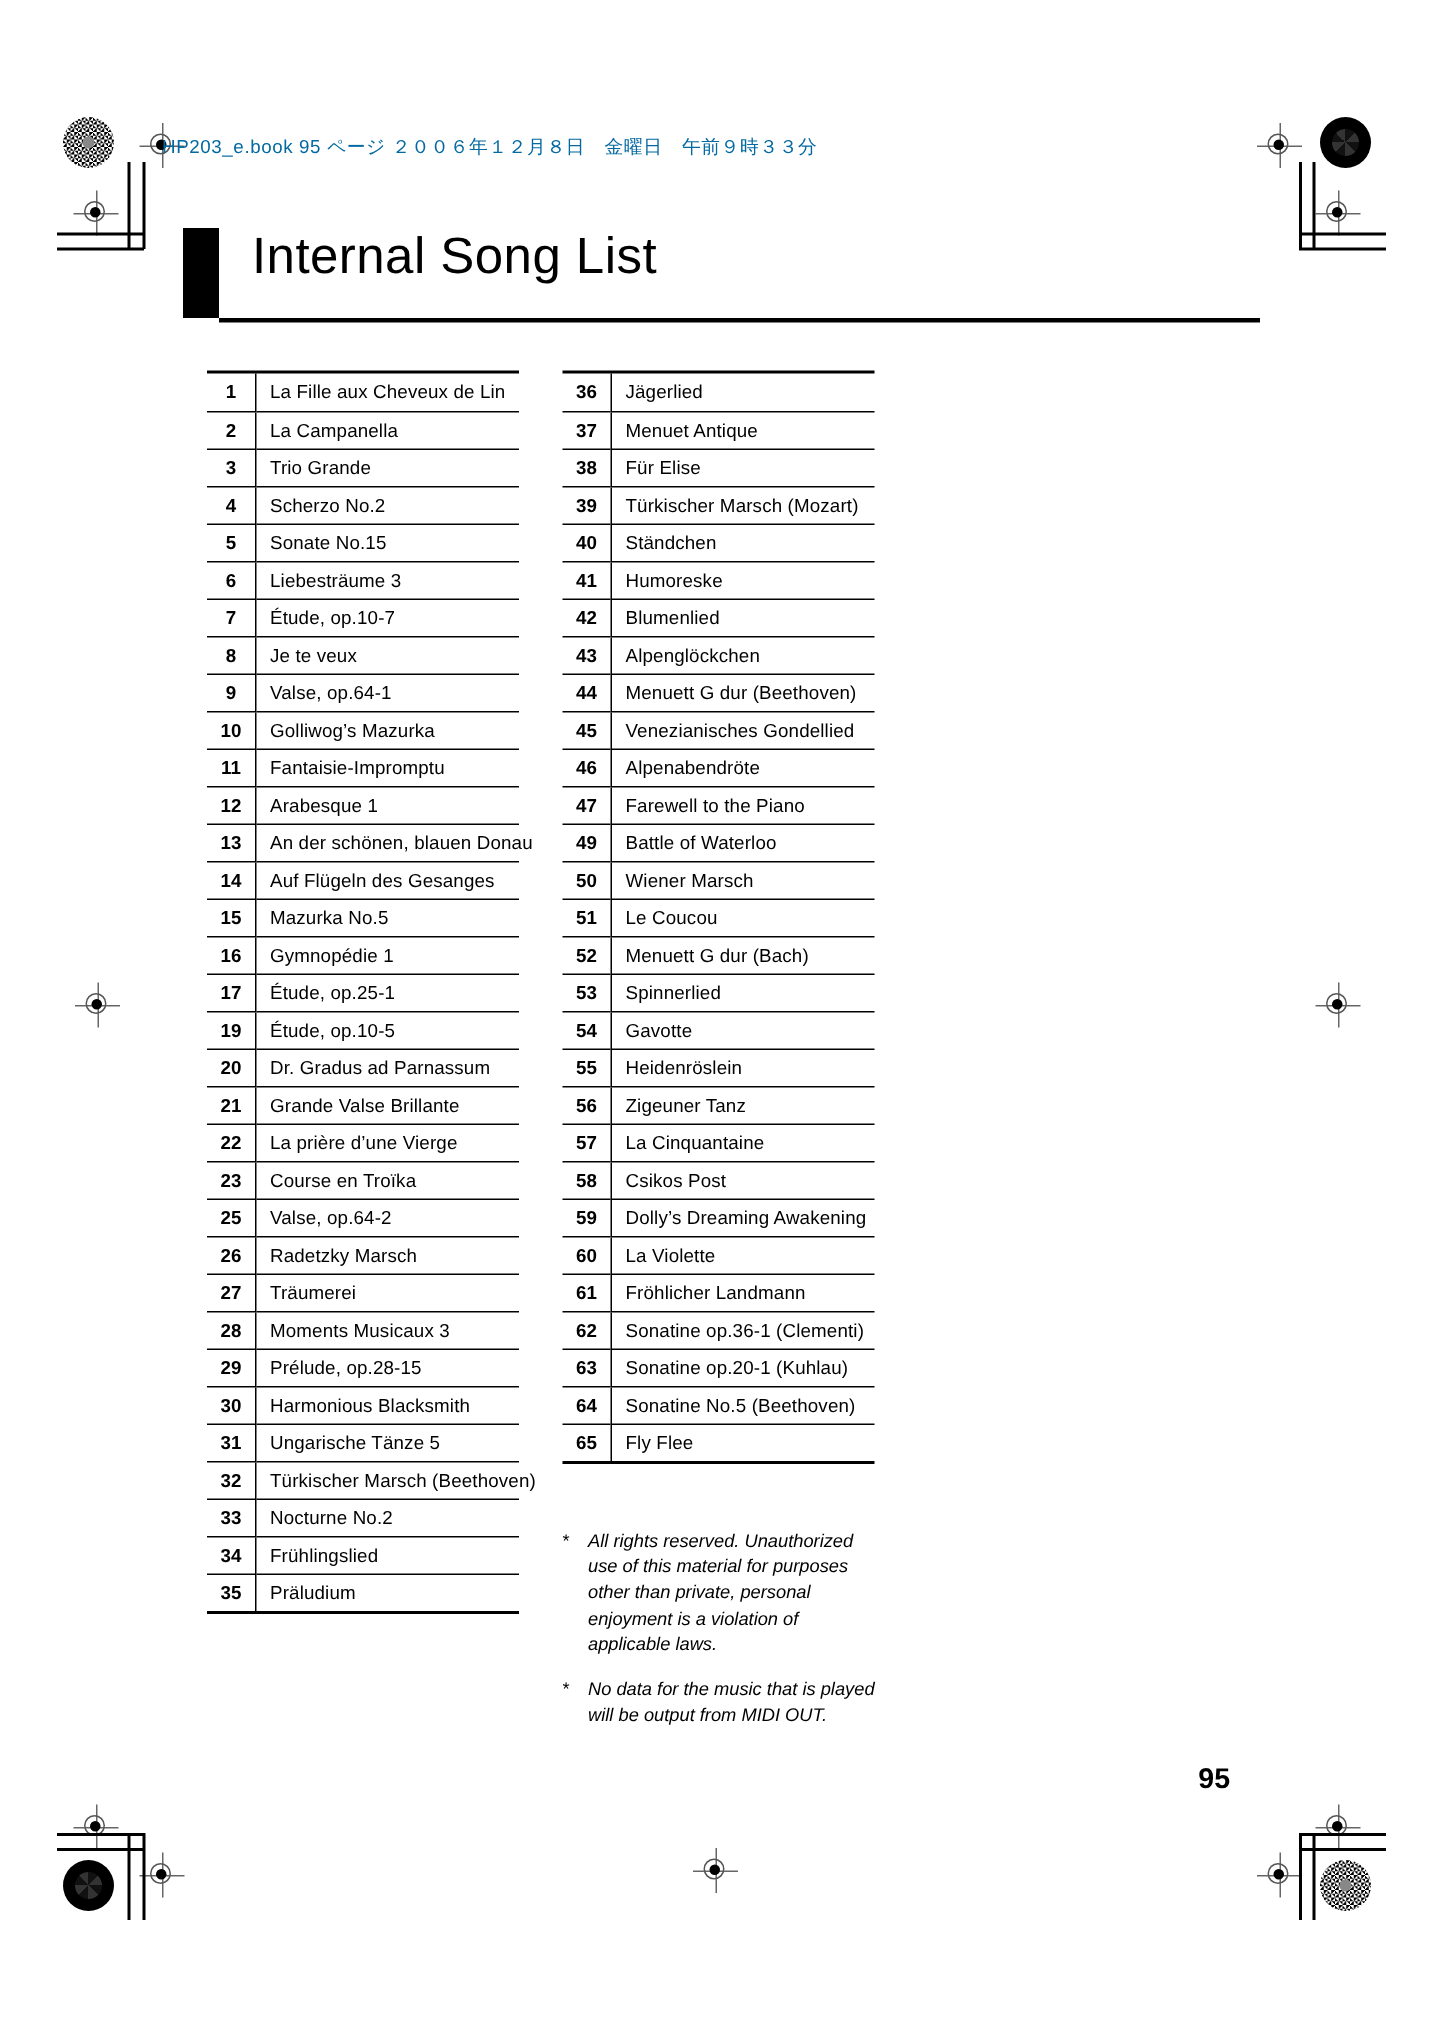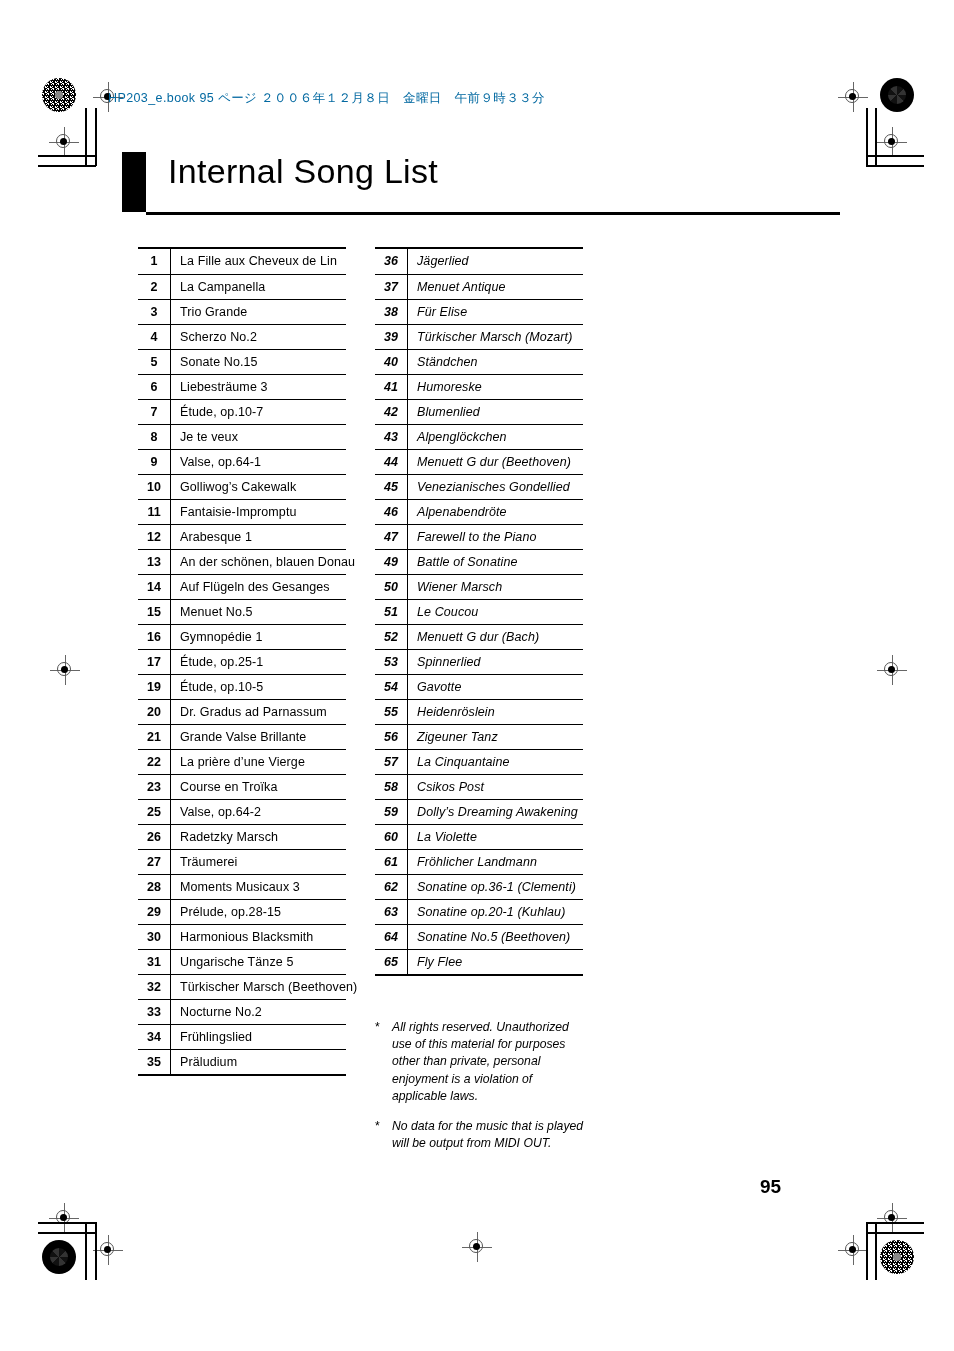--- a/index.html
+++ b/index.html
@@ -138,21 +138,21 @@
   }
 
   
   .col {
     position: absolute;
     width: 208px;
     border-top: 2.2px solid #000;
     border-bottom: 2.2px solid #000;
   }
   #col-left  { left: 138px; top: 247px; }
-  #col-right { left: 375px; top: 247px; font-style: italic; }
+  #col-right { left: 375px; top: 247px; }
 
   table.songs {
     border-collapse: collapse;
     width: 100%;
     table-layout: fixed;
   }
   table.songs tr {
     height: 25px;
   }
   table.songs tr + tr td {
@@ -196,20 +196,21 @@
     top: 0;
     font-style: normal;
   }
 
   
   .pagenum {
     position: absolute;
     left: 760px;
     top: 1176px;
     width: 60px;
+    text-align: right;
     font-size: 19px;
     font-weight: bold;
   }
 </style>
 </head>
 <body>
 
 <div class="page">
 
   <div class="halftone" style="left:42px; top:78px;">
@@ -355,41 +356,41 @@
           <tr>
             <td class="num">8</td>
             <td class="name">Je te veux</td>
           </tr>
           <tr>
             <td class="num">9</td>
             <td class="name">Valse, op.64-1</td>
           </tr>
           <tr>
             <td class="num">10</td>
-            <td class="name">Golliwog’s Cakewalk</td>
+            <td class="name">Golliwog’s Mazurka</td>
           </tr>
           <tr>
             <td class="num">11</td>
             <td class="name">Fantaisie-Impromptu</td>
           </tr>
           <tr>
             <td class="num">12</td>
             <td class="name">Arabesque 1</td>
           </tr>
           <tr>
             <td class="num">13</td>
             <td class="name">An der schönen, blauen Donau</td>
           </tr>
           <tr>
             <td class="num">14</td>
             <td class="name">Auf Flügeln des Gesanges</td>
           </tr>
           <tr>
             <td class="num">15</td>
-            <td class="name">Menuet No.5</td>
+            <td class="name">Mazurka No.5</td>
           </tr>
           <tr>
             <td class="num">16</td>
             <td class="name">Gymnopédie 1</td>
           </tr>
           <tr>
             <td class="num">17</td>
             <td class="name">Étude, op.25-1</td>
           </tr>
           <tr>
@@ -506,21 +507,21 @@
           <tr>
             <td class="num">46</td>
             <td class="name">Alpenabendröte</td>
           </tr>
           <tr>
             <td class="num">47</td>
             <td class="name">Farewell to the Piano</td>
           </tr>
           <tr>
             <td class="num">49</td>
-            <td class="name">Battle of Sonatine</td>
+            <td class="name">Battle of Waterloo</td>
           </tr>
           <tr>
             <td class="num">50</td>
             <td class="name">Wiener Marsch</td>
           </tr>
           <tr>
             <td class="num">51</td>
             <td class="name">Le Coucou</td>
           </tr>
           <tr>

